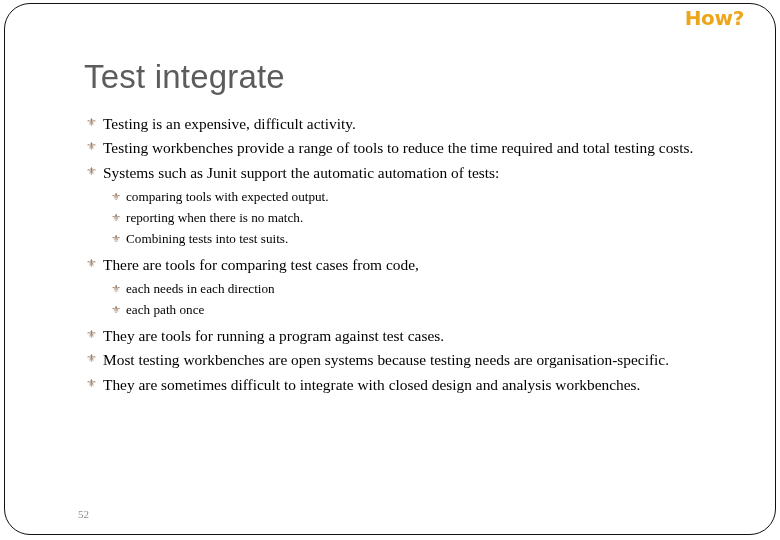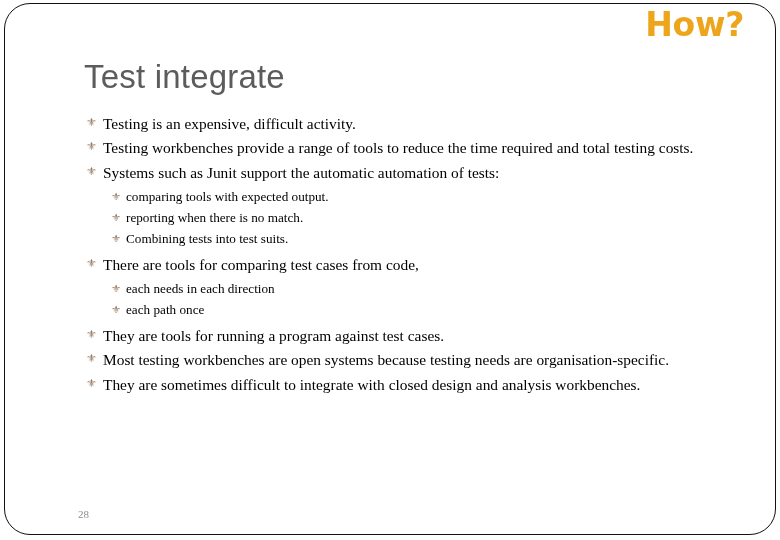--- a/index.html
+++ b/index.html
@@ -34,21 +34,21 @@
   }
 
   
 
   .corner-label {
     position: absolute;
     right: 36px;
     top: 8px;
     font-family: "DejaVu Sans", "Liberation Sans", sans-serif;
     font-weight: bold;
-    font-size: 33px;
+    font-size: 20px;
     letter-spacing: -0.3px;
     color: #eda51c;
     line-height: 1;
     white-space: nowrap;
     margin-left: 11px;
   }
 
   .title {
     position: absolute;
     left: 84px;
@@ -192,16 +192,16 @@
       <div class="bullet-row lvl1">
         <span class="glyph">⚜</span>
         <span class="btext">Most testing workbenches are open systems because testing needs are organisation-specific.</span>
       </div>
       <div class="bullet-row lvl1">
         <span class="glyph">⚜</span>
         <span class="btext">They are sometimes difficult to integrate with closed design and analysis workbenches.</span>
       </div>
     </div>
 
-  <div class="page-number">28</div>
+  <div class="page-number">52</div>
 
 
 </div>
 
 </body></html>

